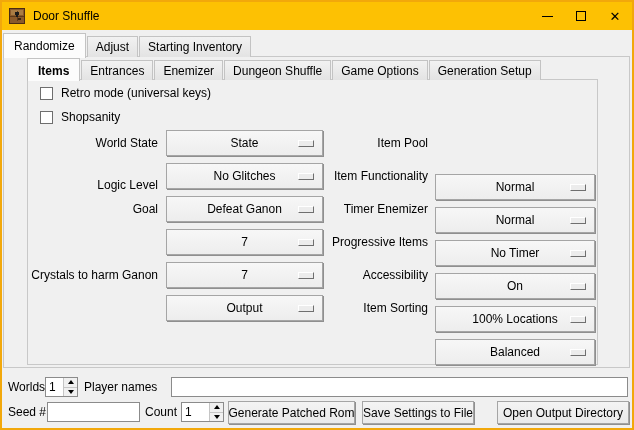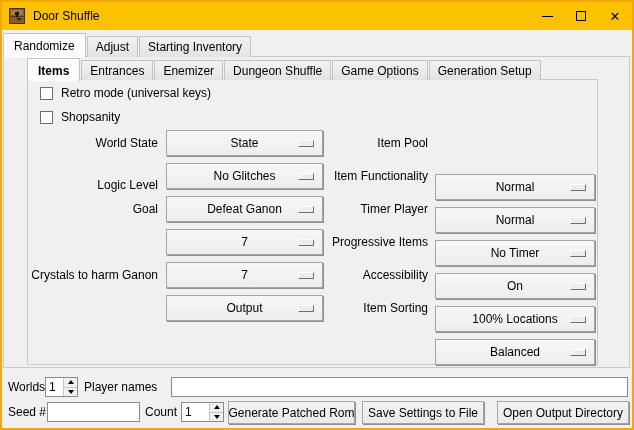--- a/index.html
+++ b/index.html
@@ -170,21 +170,21 @@
   <div class="dropdown col-r" style="top:161px">
     <span class="dd-value">Normal</span>
     <span class="dd-indicator"></span>
   </div>
 
   <span class="opt-label col-l" style="top:194px">Goal</span>
   <div class="dropdown col-l" style="top:194px">
     <span class="dd-value">Defeat Ganon</span>
     <span class="dd-indicator"></span>
   </div>
-  <span class="opt-label col-r" style="top:194px">Timer Player</span>
+  <span class="opt-label col-r" style="top:194px">Timer Enemizer</span>
   <div class="dropdown col-r" style="top:194px">
     <span class="dd-value">No Timer</span>
     <span class="dd-indicator"></span>
   </div>
 
   <div class="dropdown col-l" style="top:227px">
     <span class="dd-value">7</span>
     <span class="dd-indicator"></span>
   </div>
   <span class="opt-label col-r" style="top:227px">Progressive Items</span>
@@ -237,16 +237,16 @@
     <div class="spin-btns">
       <div class="spin-btn">
           <span class="arrow-up"></span>
         </div>
       <div class="spin-btn">
           <span class="arrow-down"></span>
         </div>
     </div>
   </div>
   <div class="btn" style="left:226px;top:399px;width:127px">Generate Patched Rom</div>
-  <div class="btn" style="left:360px;top:399px;width:122px">Save Settings to File</div>
+  <div class="btn" style="left:360px;top:399px;width:112px">Save Settings to File</div>
   <div class="btn" style="left:495px;top:399px;width:132px">Open Output Directory</div>
 
 </div>
 
 </body></html>

